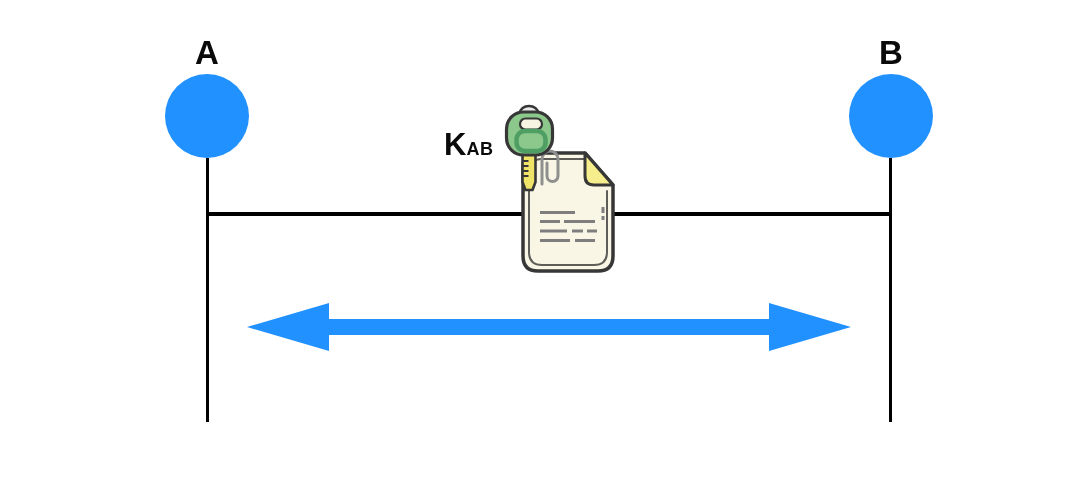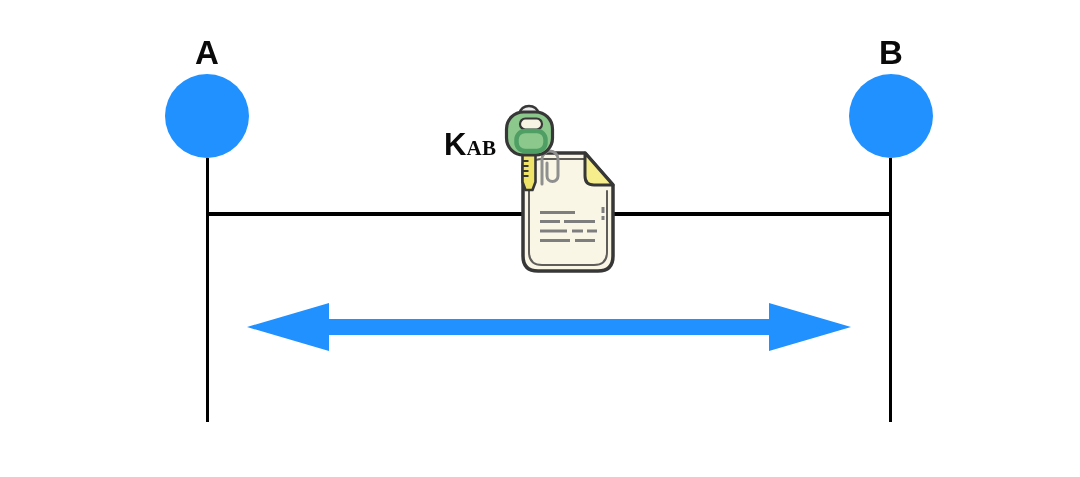--- a/index.html
+++ b/index.html
@@ -63,24 +63,23 @@
   #kab-label {
     left: 444px; top: 129px;
     font-weight: bold;
     color: #0a0a0a;
     font-size: 31px;
     line-height: 32px;
     white-space: nowrap;
     z-index: 3;
   }
   #kab-label .sub {
-    font-size: 21px;
+    font-size: 18px;
     vertical-align: baseline;
     letter-spacing: 0.5px;
-    font-family: Liberation Serif, serif;
   }
 </style>
 </head>
 <body>
 
 <div id="canvas">
 
   <div class="abs entity-label" id="label-a">A</div>
 
   <div class="abs entity-node" id="node-a"></div>

